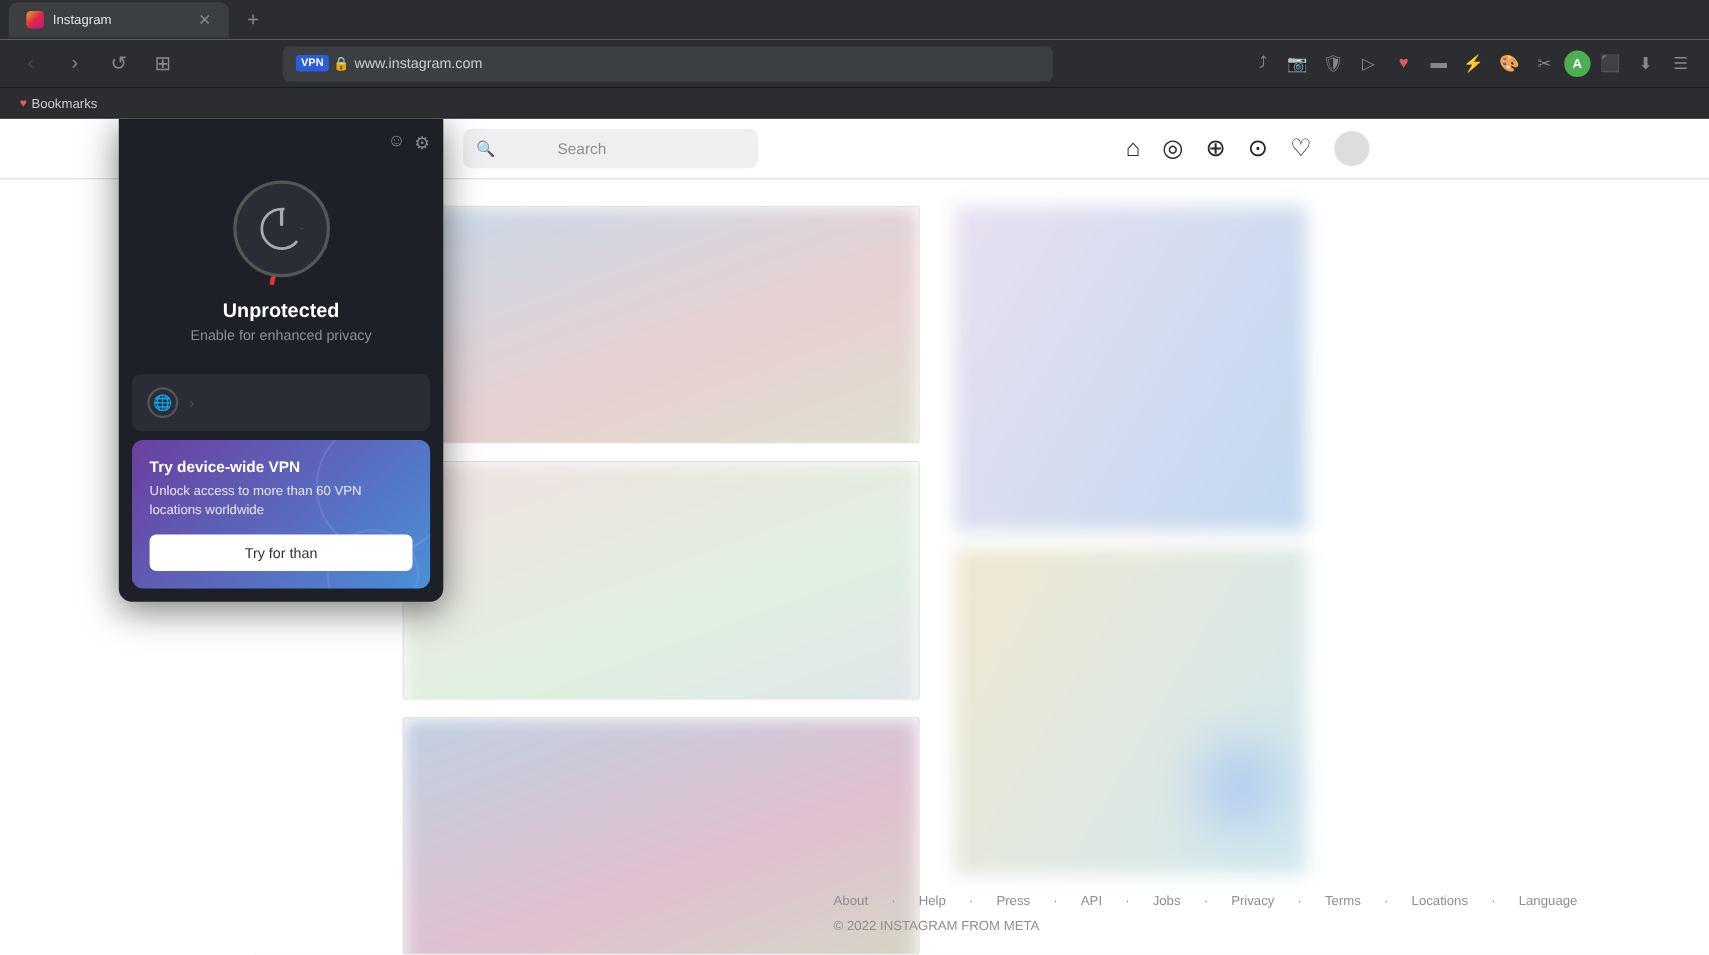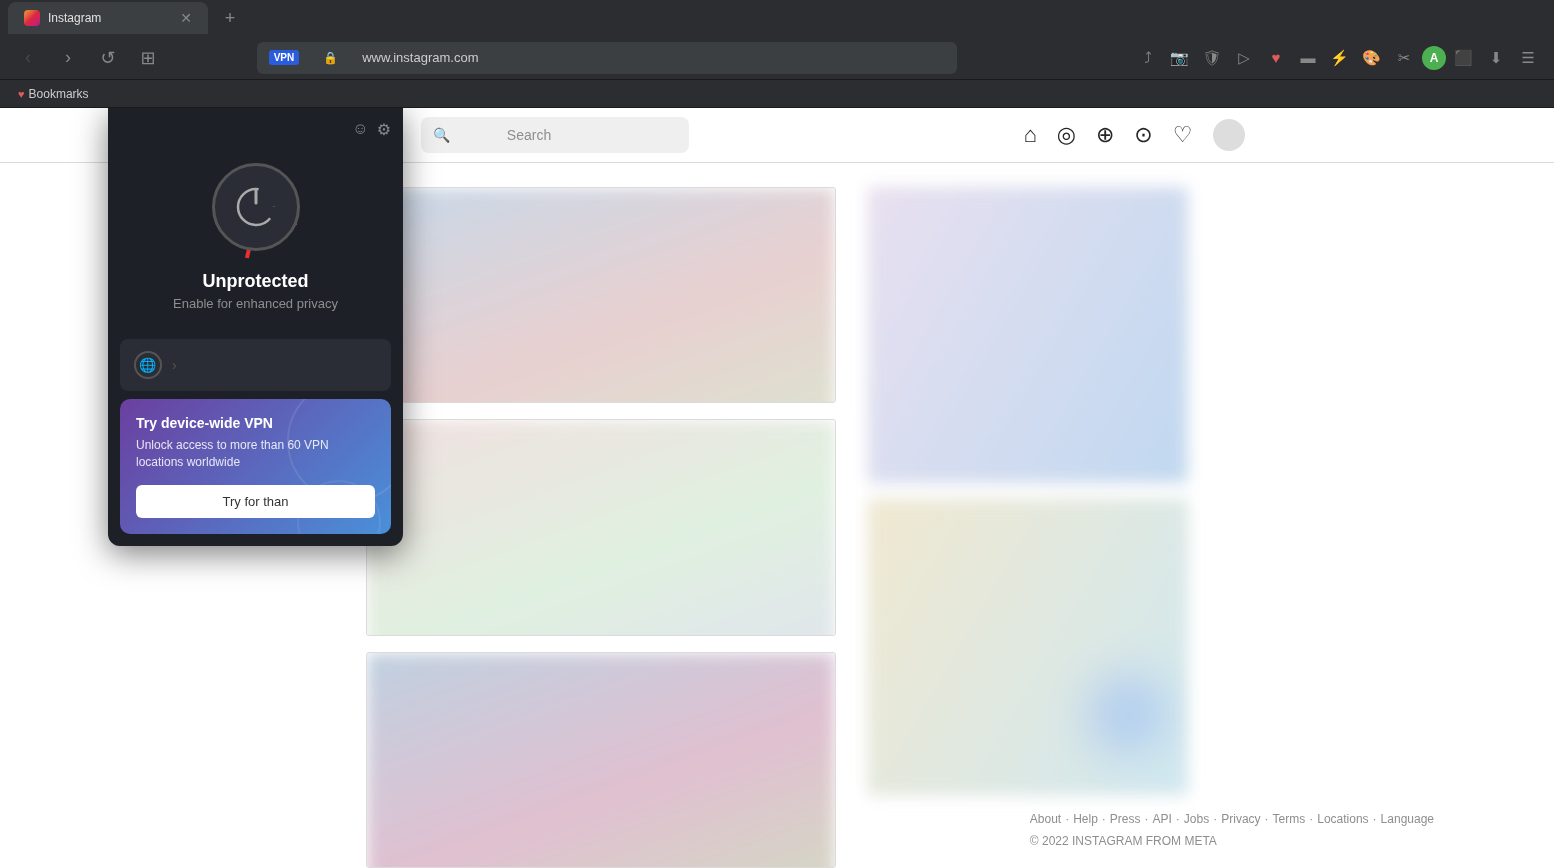--- a/index.html
+++ b/index.html
@@ -7,21 +7,21 @@
     .tab-bar { display: flex; align-items: center; height: 36px; padding: 0 8px; background: #2b2d30; }
     .tab { display: flex; align-items: center; background: #3c3f41; border-radius: 8px 8px 0 0; padding: 0 16px; height: 32px; min-width: 200px; color: #ccc; font-size: 13px; gap: 8px; }
     .tab-favicon { width: 16px; height: 16px; background: linear-gradient(135deg, #f09433, #e6683c, #dc2743, #cc2366, #bc1888); border-radius: 4px; }
     .tab-title { color: #e0e0e0; font-size: 12px; }
     .tab-close { color: #888; font-size: 14px; margin-left: auto; cursor: pointer; }
     .new-tab-btn { color: #888; font-size: 18px; margin-left: 8px; cursor: pointer; width: 28px; height: 28px; display: flex; align-items: center; justify-content: center; }
 
     .toolbar { display: flex; align-items: center; height: 44px; padding: 0 12px; gap: 8px; background: #2b2d30; border-bottom: 1px solid #1a1a1a; }
     .nav-btn { color: #888; font-size: 18px; width: 32px; height: 32px; display: flex; align-items: center; justify-content: center; cursor: pointer; border-radius: 4px; }
     .nav-btn.disabled { opacity: 0.3; }
-    .address-bar { flex: 1; display: flex; align-items: center; background: #3c3f41; border-radius: 6px; height: 32px; padding: 0 12px; gap: 24px; max-width: 700px; margin: 0 auto; }
+    .address-bar { flex: 1; display: flex; align-items: center; background: #3c3f41; border-radius: 6px; height: 32px; padding: 0 12px; gap: 4px; max-width: 700px; margin: 0 auto; }
     .vpn-badge { background: #2a5cde; color: white; font-size: 10px; font-weight: bold; padding: 2px 5px; border-radius: 3px; }
     .lock-icon { color: #888; font-size: 12px; }
     .url-text { color: #ccc; font-size: 13px; flex: 1; }
     .toolbar-icons { display: flex; align-items: center; gap: 4px; margin-left: auto; }
     .toolbar-icon { width: 28px; height: 28px; display: flex; align-items: center; justify-content: center; color: #888; font-size: 15px; cursor: pointer; border-radius: 4px; }
     .toolbar-icon.red { color: #e05c5c; }
     .toolbar-icon.green { background: #4caf50; color: white; border-radius: 50%; width: 24px; height: 24px; font-size: 12px; font-weight: bold; }
 
     .bookmarks-bar { display: flex; align-items: center; height: 28px; padding: 0 12px; background: #2b2d30; border-bottom: 1px solid #1a1a1a; gap: 4px; }
     .bookmarks-item { display: flex; align-items: center; gap: 4px; color: #ccc; font-size: 12px; cursor: pointer; padding: 2px 6px; border-radius: 3px; }
@@ -35,21 +35,21 @@
     .instagram-header-inner { display: flex; align-items: center; width: 935px; gap: 32px; }
     .insta-search { display: flex; align-items: center; background: #efefef; border-radius: 8px; padding: 0 12px; height: 36px; gap: 8px; flex: 1; max-width: 268px; }
     .insta-search-icon { color: #8e8e8e; font-size: 14px; }
     .insta-search-text { color: #8e8e8e; font-size: 14px; margin-left: 48px; }
     .insta-nav-icons { display: flex; align-items: center; gap: 20px; margin-left: auto; }
     .insta-nav-icon { color: #262626; font-size: 22px; cursor: pointer; }
     .insta-avatar { width: 32px; height: 32px; background: #ddd; border-radius: 50%; }
 
     
     .sidebar-footer { position: absolute; bottom: 20px; right: 120px; color: #8e8e8e; font-size: 12px; }
-    .footer-links { display: flex; flex-wrap: wrap; gap: 4px; margin-bottom: 8px; }
+    .footer-links { display: flex; flex-wrap: wrap; gap: 21px; margin-bottom: 8px; }
     .footer-link { cursor: pointer; }
     .footer-separator { color: #8e8e8e; }
     .footer-copyright { color: #8e8e8e; font-size: 12px; }
 
     
     .vpn-popup { position: absolute; top: 0; left: 108px; width: 295px; background: #1e2028; border-radius: 0 0 12px 12px; box-shadow: 0 8px 32px rgba(0,0,0,0.5); z-index: 1000; padding: 12px; }
     .vpn-popup-header { display: flex; justify-content: flex-end; gap: 8px; margin-bottom: 8px; }
     .vpn-popup-icon { color: #888; font-size: 16px; cursor: pointer; }
     .vpn-power-section { display: flex; flex-direction: column; align-items: center; padding: 16px 0 20px; position: relative; }
     .power-button { width: 88px; height: 88px; border-radius: 50%; border: 3px solid #555; background: #2a2d35; display: flex; align-items: center; justify-content: center; cursor: pointer; position: relative; }

